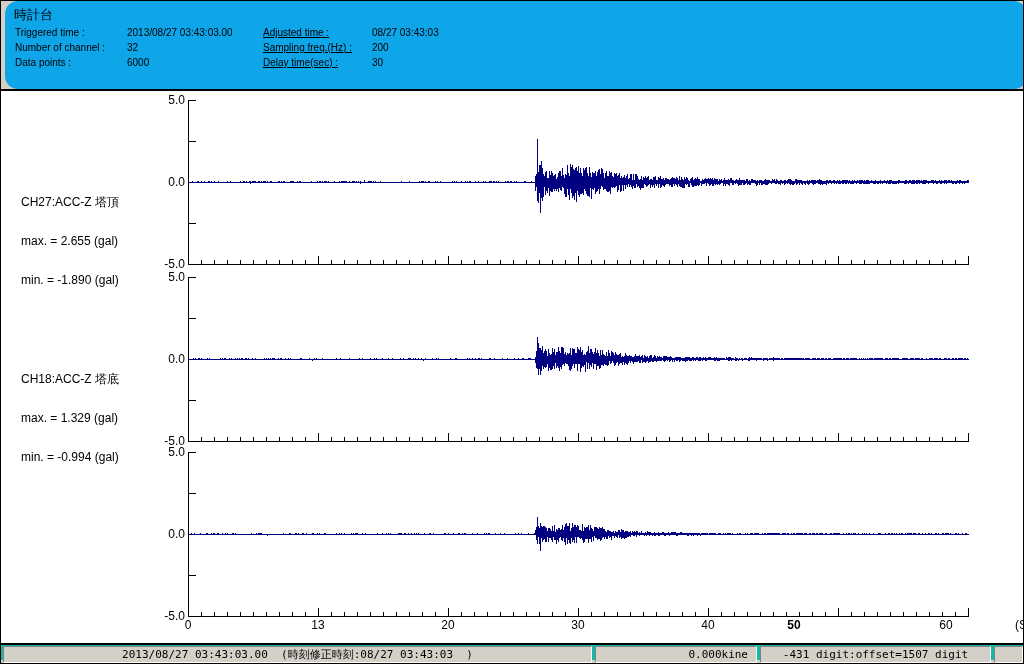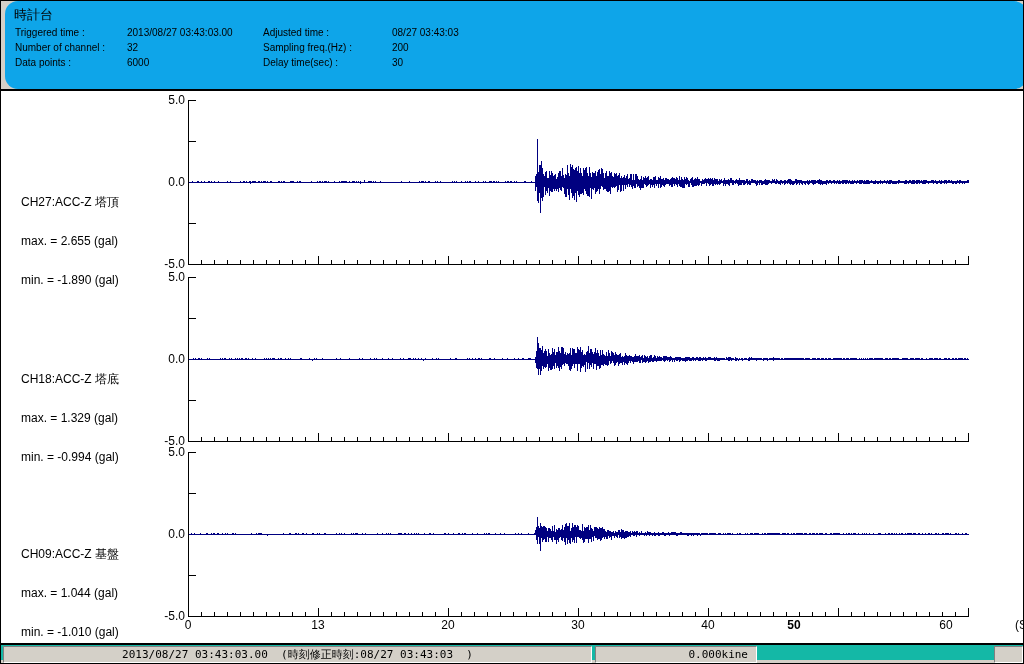--- a/index.html
+++ b/index.html
@@ -5,21 +5,21 @@
   * { margin:0; padding:0; box-sizing:border-box; }
   html,body { width:1024px; height:664px; background:#d4d0c8; }
   body { font-family:"Liberation Sans","DejaVu Sans",sans-serif; color:#000; }
   .window { position:relative; width:1024px; height:664px; border:1px solid #000;
             background:#d4d0c8; overflow:hidden; }
   
   .header { position:absolute; top:0; left:4px; width:100%; height:88px; background:#0ea5e9;border-radius:13px; }
   .title  { position:absolute; top:5px; left:9px; font-size:13px; }
   .hlabel, .hval { position:absolute; font-size:10px; white-space:pre; }
   .r1 { top:26px; } .r2 { top:41px; } .r3 { top:56px; }
-  .c1l { left:10px; } .c1v { left:122px; } .c2l { left:258px; } .c2v { left:367px;margin-left:20px; }
+  .c1l { left:10px; } .c1v { left:122px; } .c2l { left:258px;text-decoration:underline; } .c2v { left:367px; }
   
   .panel { position:absolute; top:88px; left:0; width:1024px; height:556px;
            background:#fff; border-top:2px solid #000; border-bottom:2px solid #000; }
   .chblock { position:absolute; left:20px; width:170px; font-size:12px; line-height:13px;
              white-space:pre; }
   .chname { font-size:12px; }
   .ch1 { top:79px; } .ch2 { top:256px; } .ch3 { top:431px; }
   .ylab { position:absolute; width:42px; text-align:right; font-size:12px; height:13px;
           left:142px; white-space:pre; }
   .xlab { position:absolute; width:30px; text-align:center; font-size:12px; top:527px; }
@@ -70,25 +70,20 @@
     <div class="chblock ch1">
       <div class="chname">CH27:ACC-Z 塔頂</div>
       <div>max. = 2.655 (gal)</div>
       <div>min. = -1.890 (gal)</div>
     </div>
     <div class="chblock ch2">
       <div class="chname">CH18:ACC-Z 塔底</div>
       <div>max. = 1.329 (gal)</div>
       <div>min. = -0.994 (gal)</div>
     </div>
-    <div class="chblock ch3">
-      <div class="chname">CH09:ACC-Z 基盤</div>
-      <div>max. = 1.044 (gal)</div>
-      <div>min. = -1.010 (gal)</div>
-    </div>
 
   <div class="ylab" style="top: 2px;">5.0</div>
       <div class="ylab" style="top: 84px;">0.0</div>
       <div class="ylab" style="top: 166px;">-5.0</div>
       <div class="ylab" style="top: 179px;">5.0</div>
       <div class="ylab" style="top: 261px;">0.0</div>
       <div class="ylab" style="top: 343px;">-5.0</div>
       <div class="ylab" style="top: 354px;">5.0</div>
       <div class="ylab" style="top: 436px;">0.0</div>
       <div class="ylab" style="top: 518px;">-5.0</div>
@@ -98,16 +93,17 @@
       <div class="xlab" style="left: 562px;">30</div>
       <div class="xlab" style="left: 692px;">40</div>
       <div class="xlab" style="left: 778px; font-weight: bold;">50</div>
       <div class="xlab" style="left: 930px;">60</div>
       <div class="xunit" style="left: 1014px;">(Sec)</div>
     </div>
 
   <div class="statusbar">
     <div class="seg seg1">2013/08/27 03:43:03.00  (時刻修正時刻:08/27 03:43:03  )</div>
     <div class="seg seg2">0.000kine</div>
+    <div class="seg seg3">-431 digit:offset=1507 digit</div>
     <div class="seg seg4"></div>
   </div>
 
 </div>
 
 </body></html>

